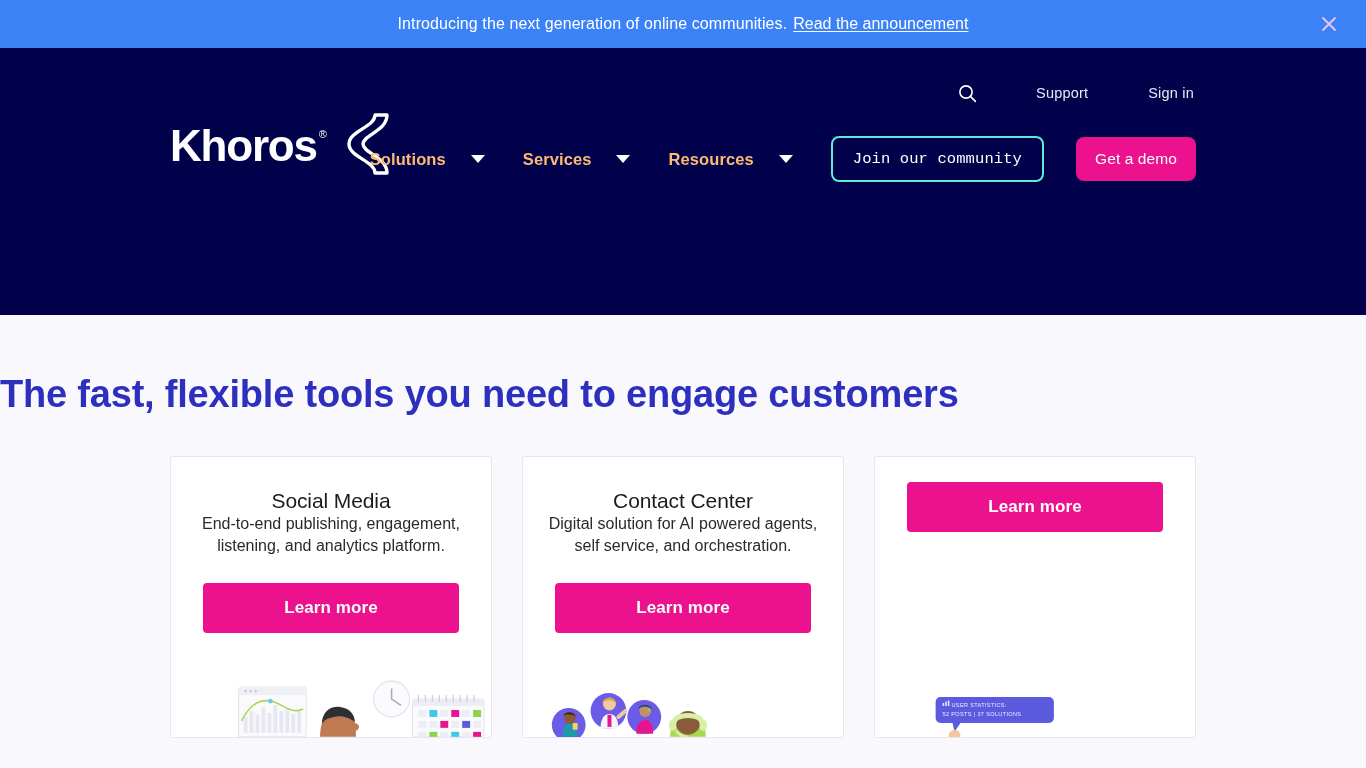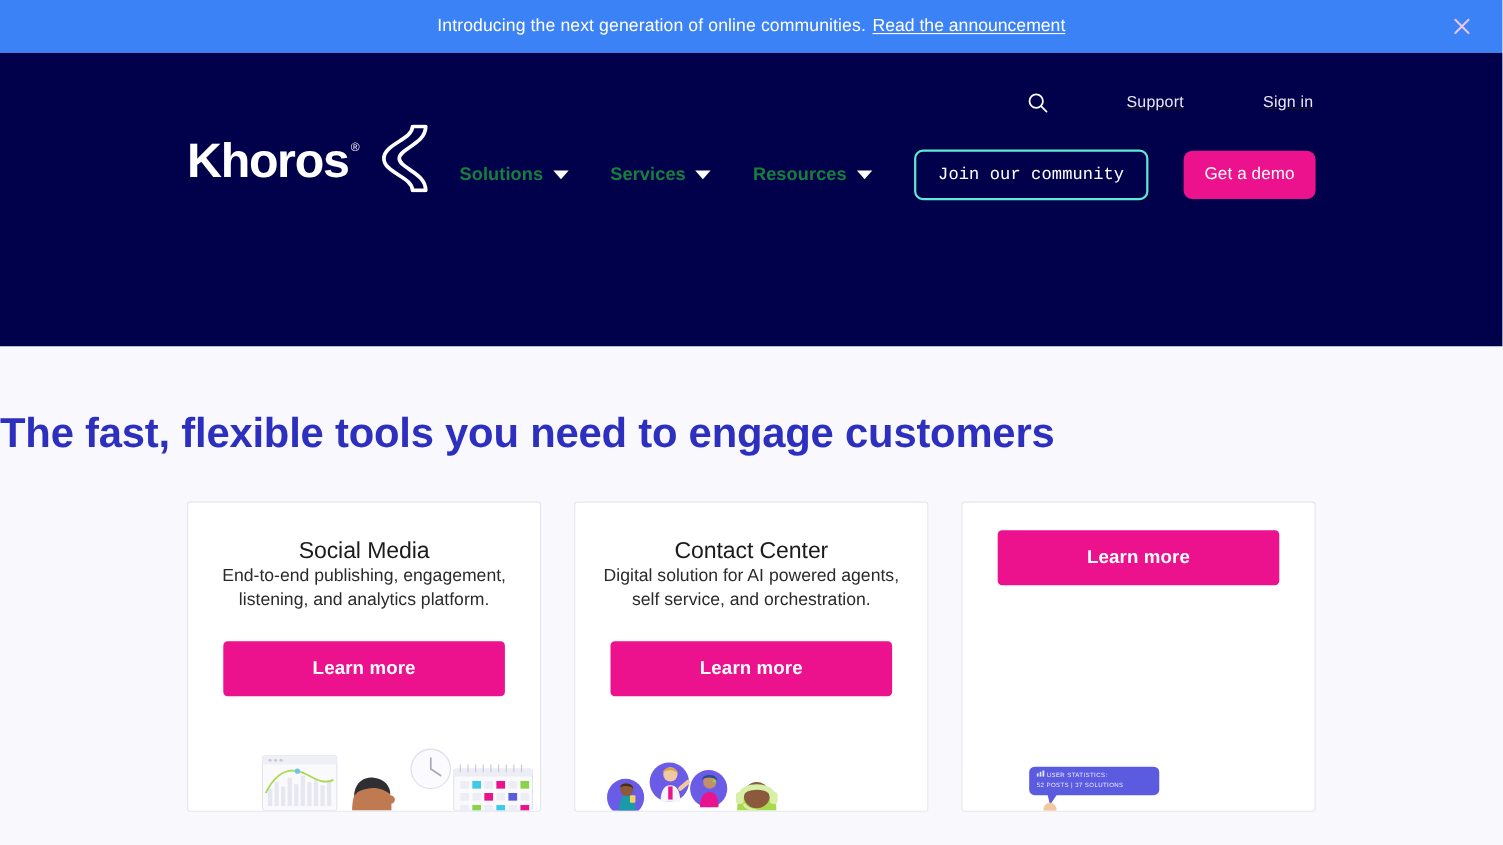--- a/index.html
+++ b/index.html
@@ -66,22 +66,21 @@
     position: relative;
     height: 100%;
   }
 
   .utility-row {
     position: absolute;
     top: 30px;
     right: 0;
     display: flex;
     align-items: center;
-    gap: 16px;
-    text-decoration: underline;
+    gap: 4px;
   }
   .search-btn {
     width: 30px;
     height: 30px;
     display: flex;
     align-items: center;
     justify-content: center;
     cursor: pointer;
     margin-right: 48px;
   }
@@ -129,22 +128,22 @@
     position: absolute;
     right: 0;
     top: 88px;
     display: flex;
     align-items: center;
     gap: 0;
   }
   .nav-item {
     display: flex;
     align-items: center;
-    gap: 9px;
-    color: #15803d;
+    gap: 25px;
+    color: #fdba74;
     font-size: 16.5px;
     font-weight: 700;
     cursor: pointer;
     margin-right: 38px;
     letter-spacing: 0.1px;
     white-space: nowrap;
   }
   .caret {
     width: 0; height: 0;
     border-left: 7px solid transparent;

